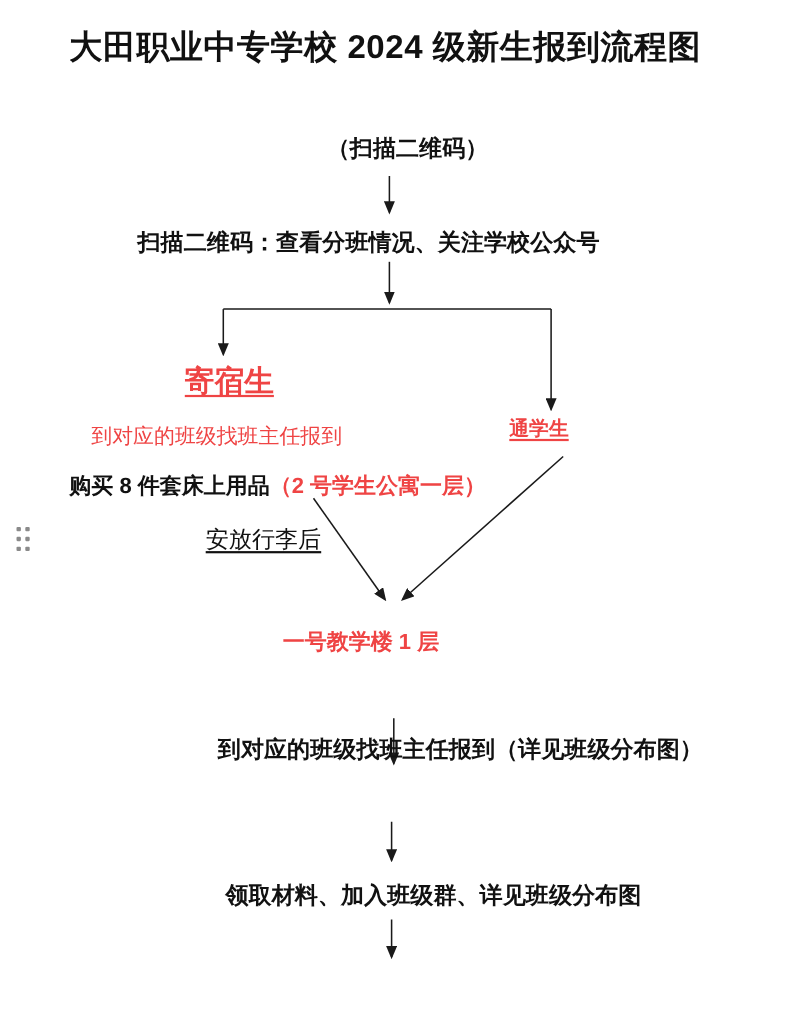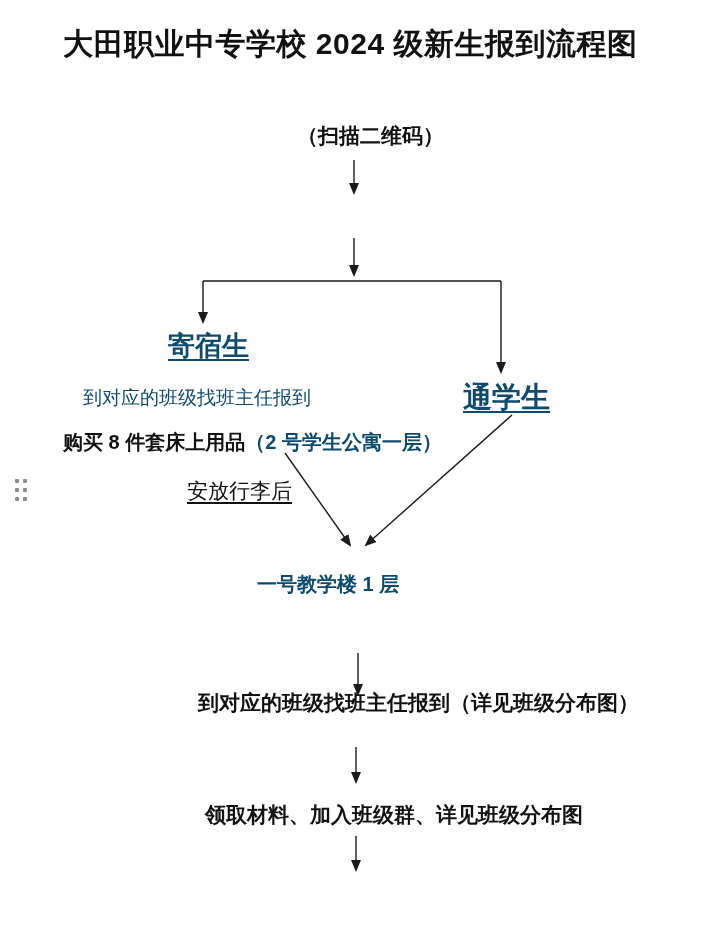--- a/index.html
+++ b/index.html
@@ -16,42 +16,42 @@
     color: #111111;
     overflow: hidden;
   }
   .txt {
     position: absolute;
     white-space: nowrap;
     line-height: 1.15;
     color: #111111;
   }
   .bold { font-weight: 700; }
-  .red { color: #0c4a6e; }
+  .red { color: #ef4444; }
   .uline {
     text-decoration: underline;
     text-decoration-thickness: 2px;
     text-underline-offset: 4px;
   }
   .page-title {
     left: 63px; top: 27px;
     font-size: 30px;
     font-weight: 700;
     letter-spacing: 0.5px;
   }
   .node-start    { left: 297px; top: 124px; font-size: 21px; }
   .node-scan     { left: 125px; top: 209px; font-size: 21px; }
   .node-boarder  { left: 168px; top: 331px; font-size: 27px; }
-  .node-day      { left: 463px; top: 381px; font-size: 29px; }
+  .node-day      { left: 463px; top: 381px; font-size: 18px; font-family: Liberation Mono, monospace; }
   .node-bus      { left: 83px;  top: 387px; font-size: 19px; font-weight: 500; }
   .node-bedding  { left: 63px;  top: 431px; font-size: 20px; }
   .node-luggage  { left: 187px; top: 479px; font-size: 21px; font-weight: 400; text-align: right; }
   .node-building { left: 257px; top: 573px; font-size: 20px; }
   .node-card     { left: 210px; top: 617px; font-size: 21px; }
-  .node-class    { left: 198px; top: 691px; font-size: 21px; text-align: center; }
+  .node-class    { left: 198px; top: 670px; font-size: 21px; text-align: center; }
   .node-material { left: 205px; top: 803px; font-size: 21px; }
   .node-end      { left: 232px; top: 891px; font-size: 20px; }
 
   .arrows-svg {
     position: absolute;
     left: 0; top: 0;
     width: 715px;
     height: 928px;
     pointer-events: none;
   }
@@ -101,20 +101,21 @@
     <span></span>
       <span></span>
     <span></span>
       <span></span>
   </div>
 
   <div class="txt page-title">大田职业中专学校 2024 级新生报到流程图</div>
 
   <div class="txt node-start bold">（扫描二维码）</div>
 
+  <div class="txt node-scan bold">扫描二维码：查看分班情况、关注学校公众号</div>
 
   <div class="txt node-boarder bold red uline">寄宿生</div>
 
   <div class="txt node-day bold red uline">通学生</div>
 
   <div class="txt node-bus red">到对应的班级找班主任报到</div>
 
   <div class="txt node-bedding bold">
     <span>购买 8 件套床上用品</span><span class="red">（2 号学生公寓一层）</span>
   </div>

